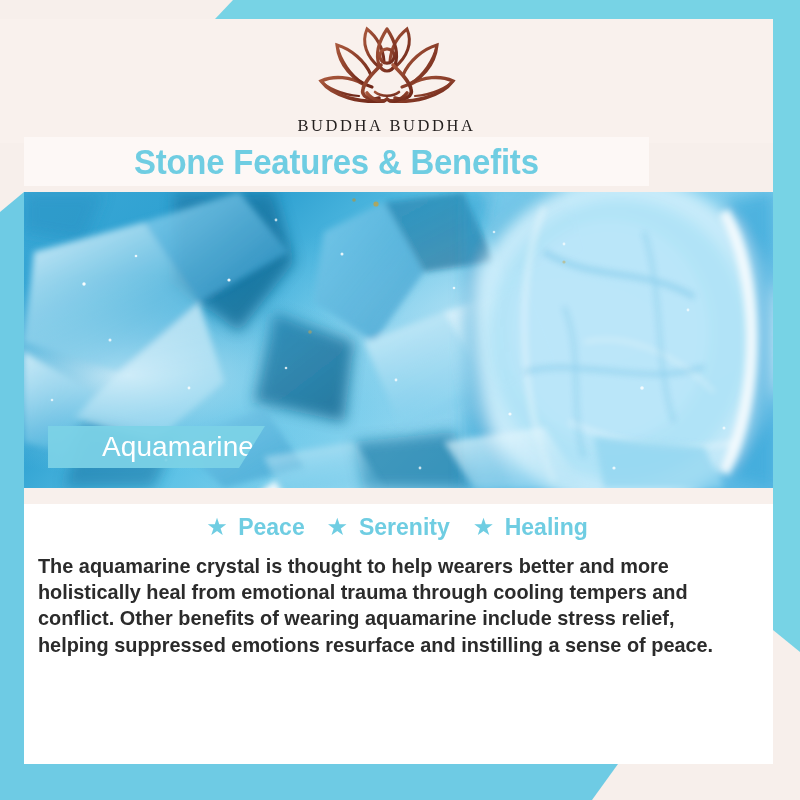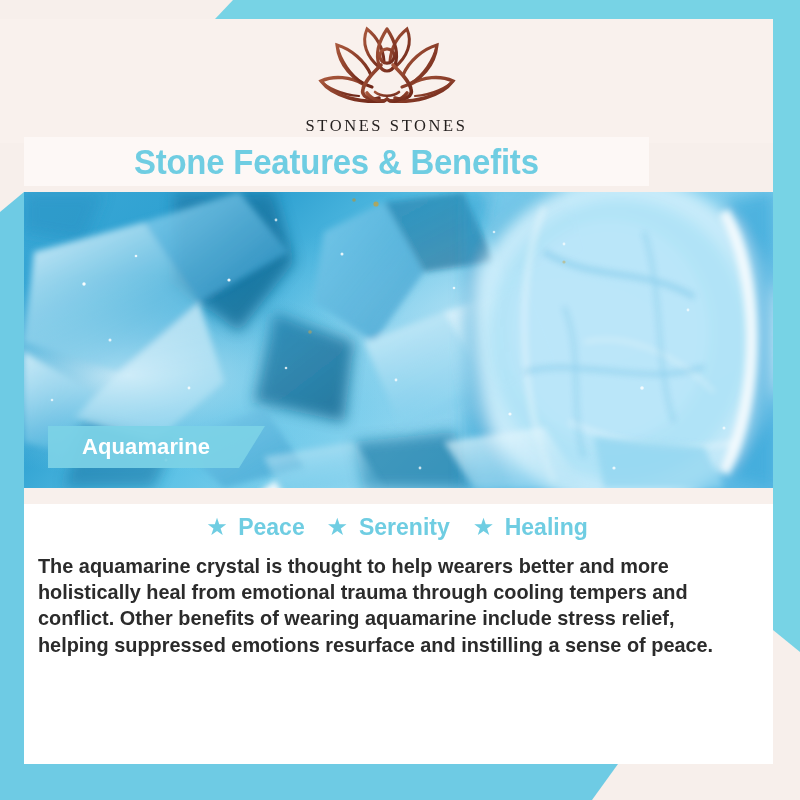--- a/index.html
+++ b/index.html
@@ -79,22 +79,22 @@
 
   
   #stone-label {
     position:absolute; left:24px; bottom:20px;
     height:42px; width:217px;
     background:rgba(124,210,230,0.93);
     clip-path: polygon(0 0, 100% 0, calc(100% - 26px) 100%, 0 100%);
     display:flex; align-items:center;
   }
   #stone-label-text {
-    color:#ffffff; font-size:22px; font-weight:bold;
-    margin-left:34px; letter-spacing:0.1px;
+    color:#ffffff; font-size:28px; font-weight:normal;
+    margin-left:54px; letter-spacing:0.1px;
     line-height:1;
   }
 
   
   #content-strip {
     position:absolute; top:488px; left:24px; right:27px; height:16px;
     background:#f8f0ec;
   }
   #content {
     position:absolute; top:504px; left:24px; right:27px; bottom:36px;
@@ -162,21 +162,21 @@
         <circle cx="86" cy="33" r="7.2" stroke-width="3.2"></circle>
 
         <path d="M80 42 C72 50 64 58 62 66 C60 73 68 78 78 75" stroke-width="3.6"></path>
         <path d="M92 42 C100 50 108 58 110 66 C112 73 104 78 94 75" stroke-width="3.6"></path>
 
         <path d="M66 70 C72 78 82 80 86 76 C90 80 100 78 106 70" stroke-width="3.6"></path>
         <path d="M74 69 C80 74 92 74 98 69" stroke-width="2.6"></path>
       </g>
     </svg>
   </span>
-  <div id="brand-name">STONES STONES</div>
+  <div id="brand-name">BUDDHA BUDDHA</div>
 </div>
 
 <div id="title-band-fill"></div>
 <div id="title-band">
   <div id="page-title">Stone Features &amp; Benefits</div>
 </div>
 
 <div id="hero">
   <svg id="hero-art" viewBox="0 0 749 296" preserveAspectRatio="none">
     <defs>

